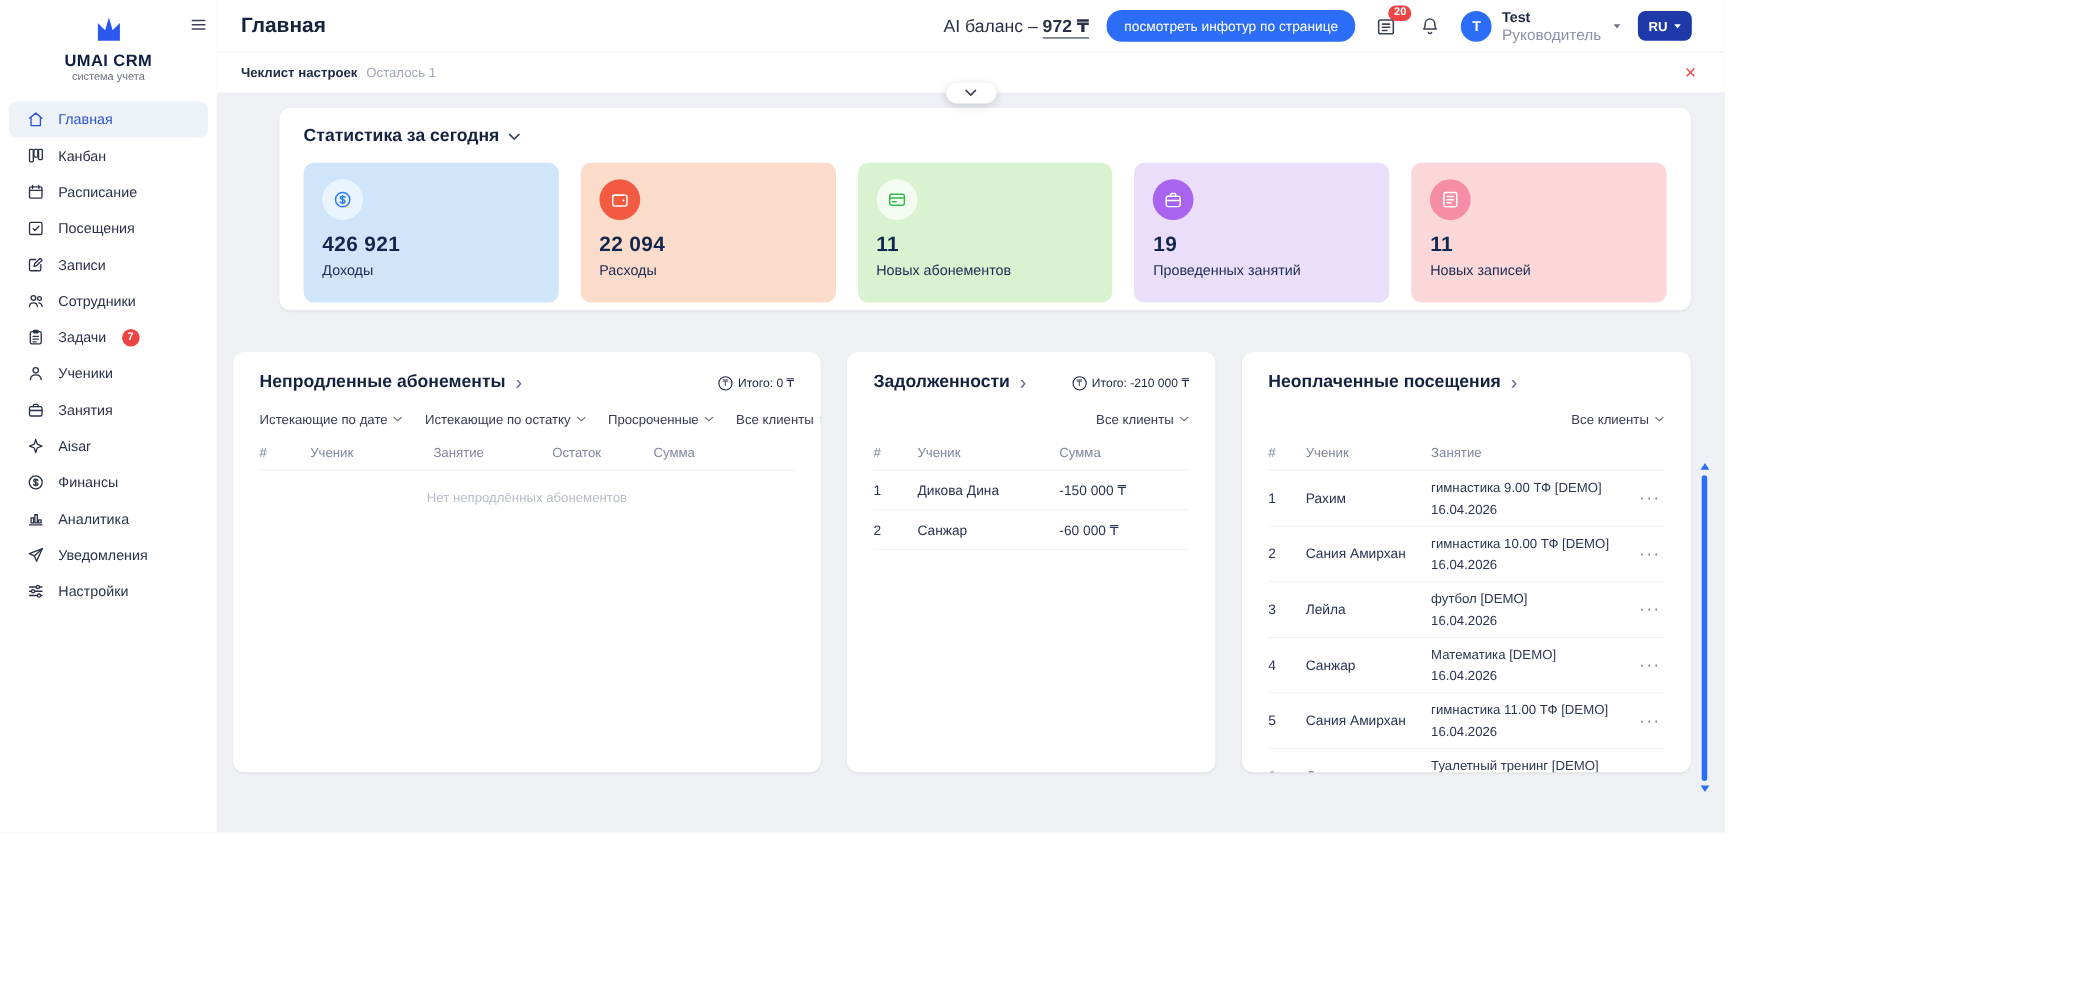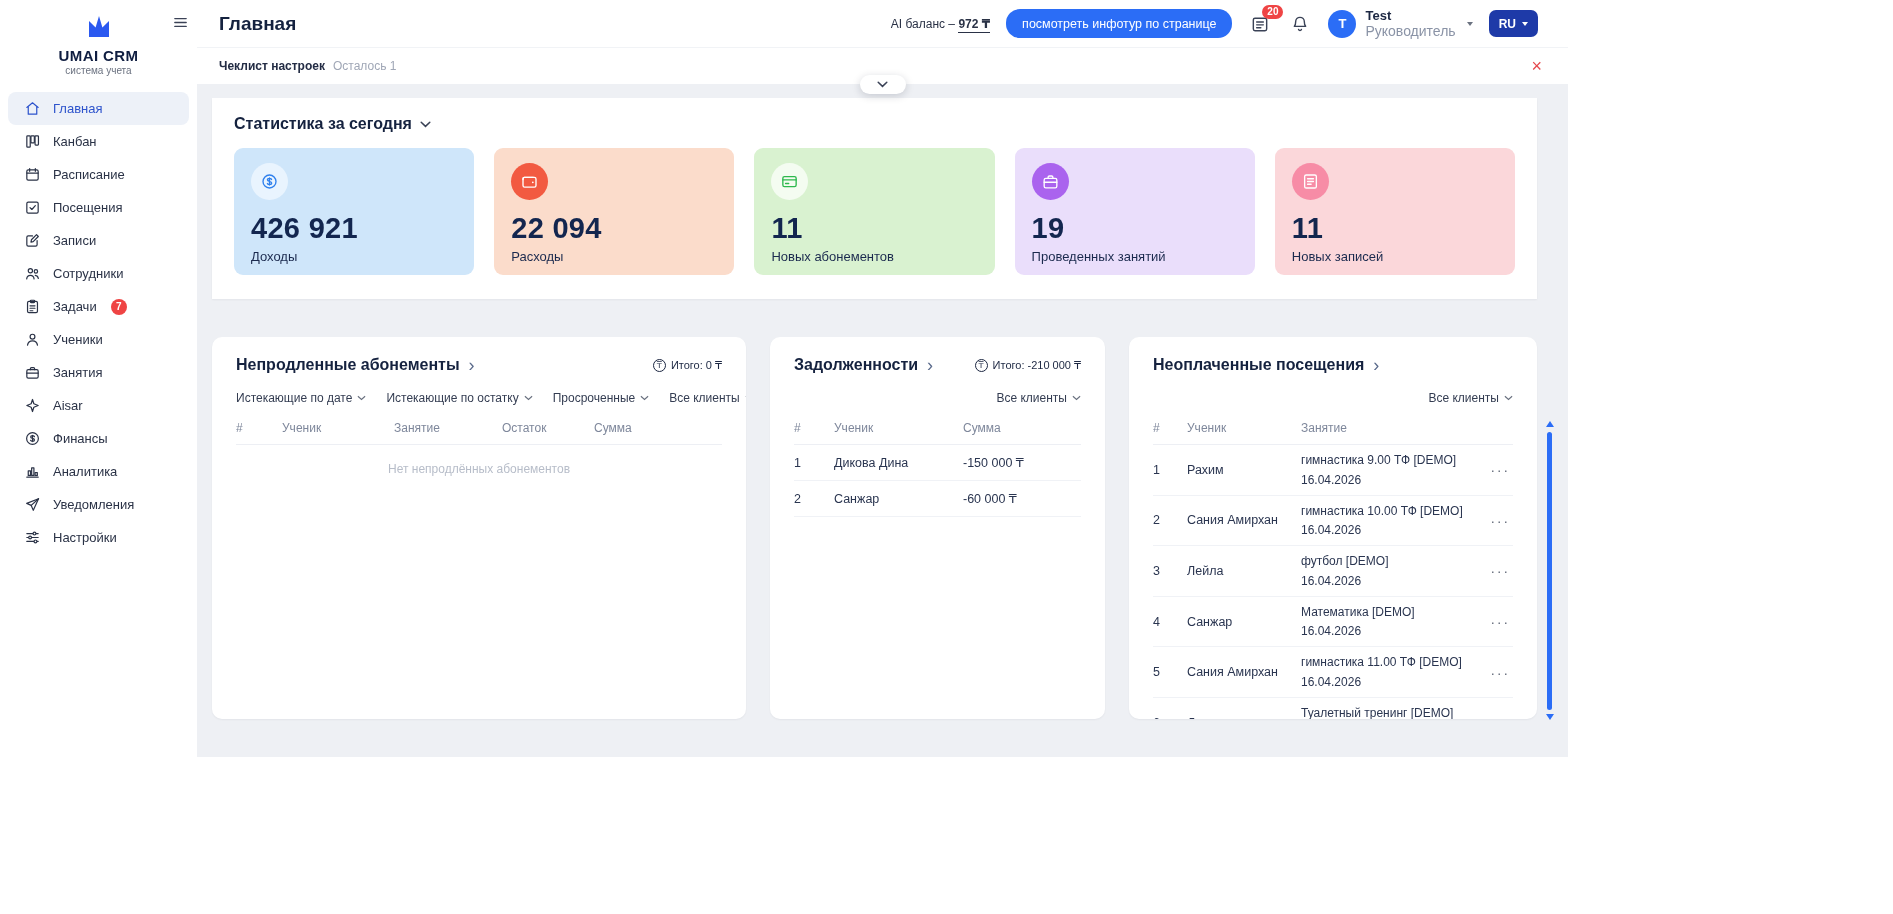--- a/index.html
+++ b/index.html
@@ -20,21 +20,21 @@
   .nav-icon { width:17px; height:17px; flex:0 0 17px; display:flex; align-items:center; justify-content:center; }
   .nav-icon svg { width:17px; height:17px; stroke:currentColor; fill:none; stroke-width:1.7; stroke-linecap:round; stroke-linejoin:round; }
   .nav-label { white-space:nowrap; }
   .nav-badge { margin-left:2px; background:#ef4444; color:#fff; font-size:10px; min-width:16px; height:16px; border-radius:8px; display:flex; align-items:center; justify-content:center; padding:0 4px; font-weight:bold; }
 
   
   .main { flex:1; display:flex; flex-direction:column; position:relative; min-width:0; }
 
   .topbar { height:47px; background:#fff; display:flex; align-items:center; padding:0 30px 0 22px; gap:16px; }
   .page-title { font-size:19px; font-weight:bold; color:#15223f; margin-right:auto; }
-  .ai-balance { font-size:12px; color:#2a3246; white-space:nowrap; cursor:pointer; }
+  .ai-balance { font-size:16px; color:#2a3246; white-space:nowrap; cursor:pointer; }
   .ai-balance b { border-bottom:1px solid #2a3246; padding-bottom:1px; }
   .btn-infotour { background:#2b6df6; color:#fff; border:none; border-radius:14px; height:29px; padding:0 16px; font-size:12.5px; cursor:pointer; font-family:inherit; }
   .icon-btn { background:none; border:none; color:#3a4256; position:relative; cursor:pointer; display:flex; padding:2px; }
   .icon-btn svg { width:20px; height:20px; stroke:currentColor; fill:none; stroke-width:1.7; stroke-linecap:round; stroke-linejoin:round; }
   .news-badge { position:absolute; top:-7px; right:-11px; background:#ef4444; color:#fff; border-radius:9px; font-size:10px; font-weight:bold; padding:1.5px 5px; }
   .user-chip { display:flex; align-items:center; gap:9px; cursor:pointer; }
   .avatar { width:28px; height:28px; border-radius:50%; background:#2b6df6; color:#fff; font-size:13px; display:flex; align-items:center; justify-content:center; font-weight:bold; }
   .user-name { font-size:13px; font-weight:bold; color:#1c2742; line-height:1.2; }
   .user-role { font-size:14px; color:#8a93a6; }
   .caret-down-s { width:0; height:0; border-left:3.5px solid transparent; border-right:3.5px solid transparent; border-top:4.5px solid currentColor; }
@@ -44,27 +44,27 @@
   .checkbar { height:37px; background:#fff; border-top:1px solid #f1f3f6; display:flex; align-items:center; padding:0 26px 0 22px; gap:8px; }
   .checkbar-title { font-size:12px; font-weight:bold; color:#232c44; }
   .checkbar-sub { font-size:12px; color:#a0a7b6; }
   .checkbar-close { margin-left:auto; background:none; border:none; color:#e5484d; font-size:18px; line-height:1; cursor:pointer; }
 
   .collapse-pill { position:absolute; left:50%; top:75px; transform:translateX(-50%); width:46px; height:19px; background:#fff; border:none; border-radius:10px; box-shadow:0 2px 8px rgba(15,23,42,.18); display:flex; align-items:center; justify-content:center; color:#3a4256; cursor:pointer; z-index:6; }
 
   .content { flex:1; padding:14px 31px 0 15px; overflow:hidden; }
 
   
-  .stats-card { background:#fff; border-radius:0; padding:17px 22px 24px; box-shadow:0 1px 2px rgba(16,24,40,.05); }
+  .stats-card { background:#fff; border-radius:10px; padding:17px 22px 7px; box-shadow:0 1px 2px rgba(16,24,40,.05);margin-left:42px; }
   .stats-head { display:inline-flex; align-items:center; gap:8px; font-size:16px; font-weight:bold; color:#15223f; cursor:pointer; background:none; border:none; font-family:inherit; }
   .stats-row { display:flex; gap:20px; margin-top:15px; }
   .stat-card { flex:1; border-radius:9px; padding:15px 17px; height:127px; }
   .stat-icon { width:37px; height:37px; border-radius:50%; display:flex; align-items:center; justify-content:center; }
   .stat-icon svg { width:19px; height:19px; stroke:currentColor; fill:none; stroke-width:1.7; stroke-linecap:round; stroke-linejoin:round; }
-  .stat-value { font-size:29px; font-weight:bold; color:#13264f; margin-top:12px; letter-spacing:.3px; }
+  .stat-value { font-size:19px; font-weight:bold; color:#13264f; margin-top:12px; letter-spacing:.3px; }
   .stat-label { font-size:13px; color:#1b2a4e; margin-top:4px; }
   .sc0 { background:#cfe6fa; } .si0 { background:#e9f4fe; color:#2f80ed; }
   .sc1 { background:#fbdccb; } .si1 { background:#f25a41; color:#fff; }
   .sc2 { background:#d9f2d0; } .si2 { background:#f4fcf1; color:#2db84d; }
   .sc3 { background:#eadefb; } .si3 { background:#aa63ee; color:#fff; }
   .sc4 { background:#fcf0cf; } .si4 { background:#f4c836; color:#fff; }
   .sc5 { background:#fbd7da; } .si5 { background:#f78ca6; color:#fff; }
 
   
   .panels { display:flex; gap:24px; margin-top:38px; align-items:stretch; }

